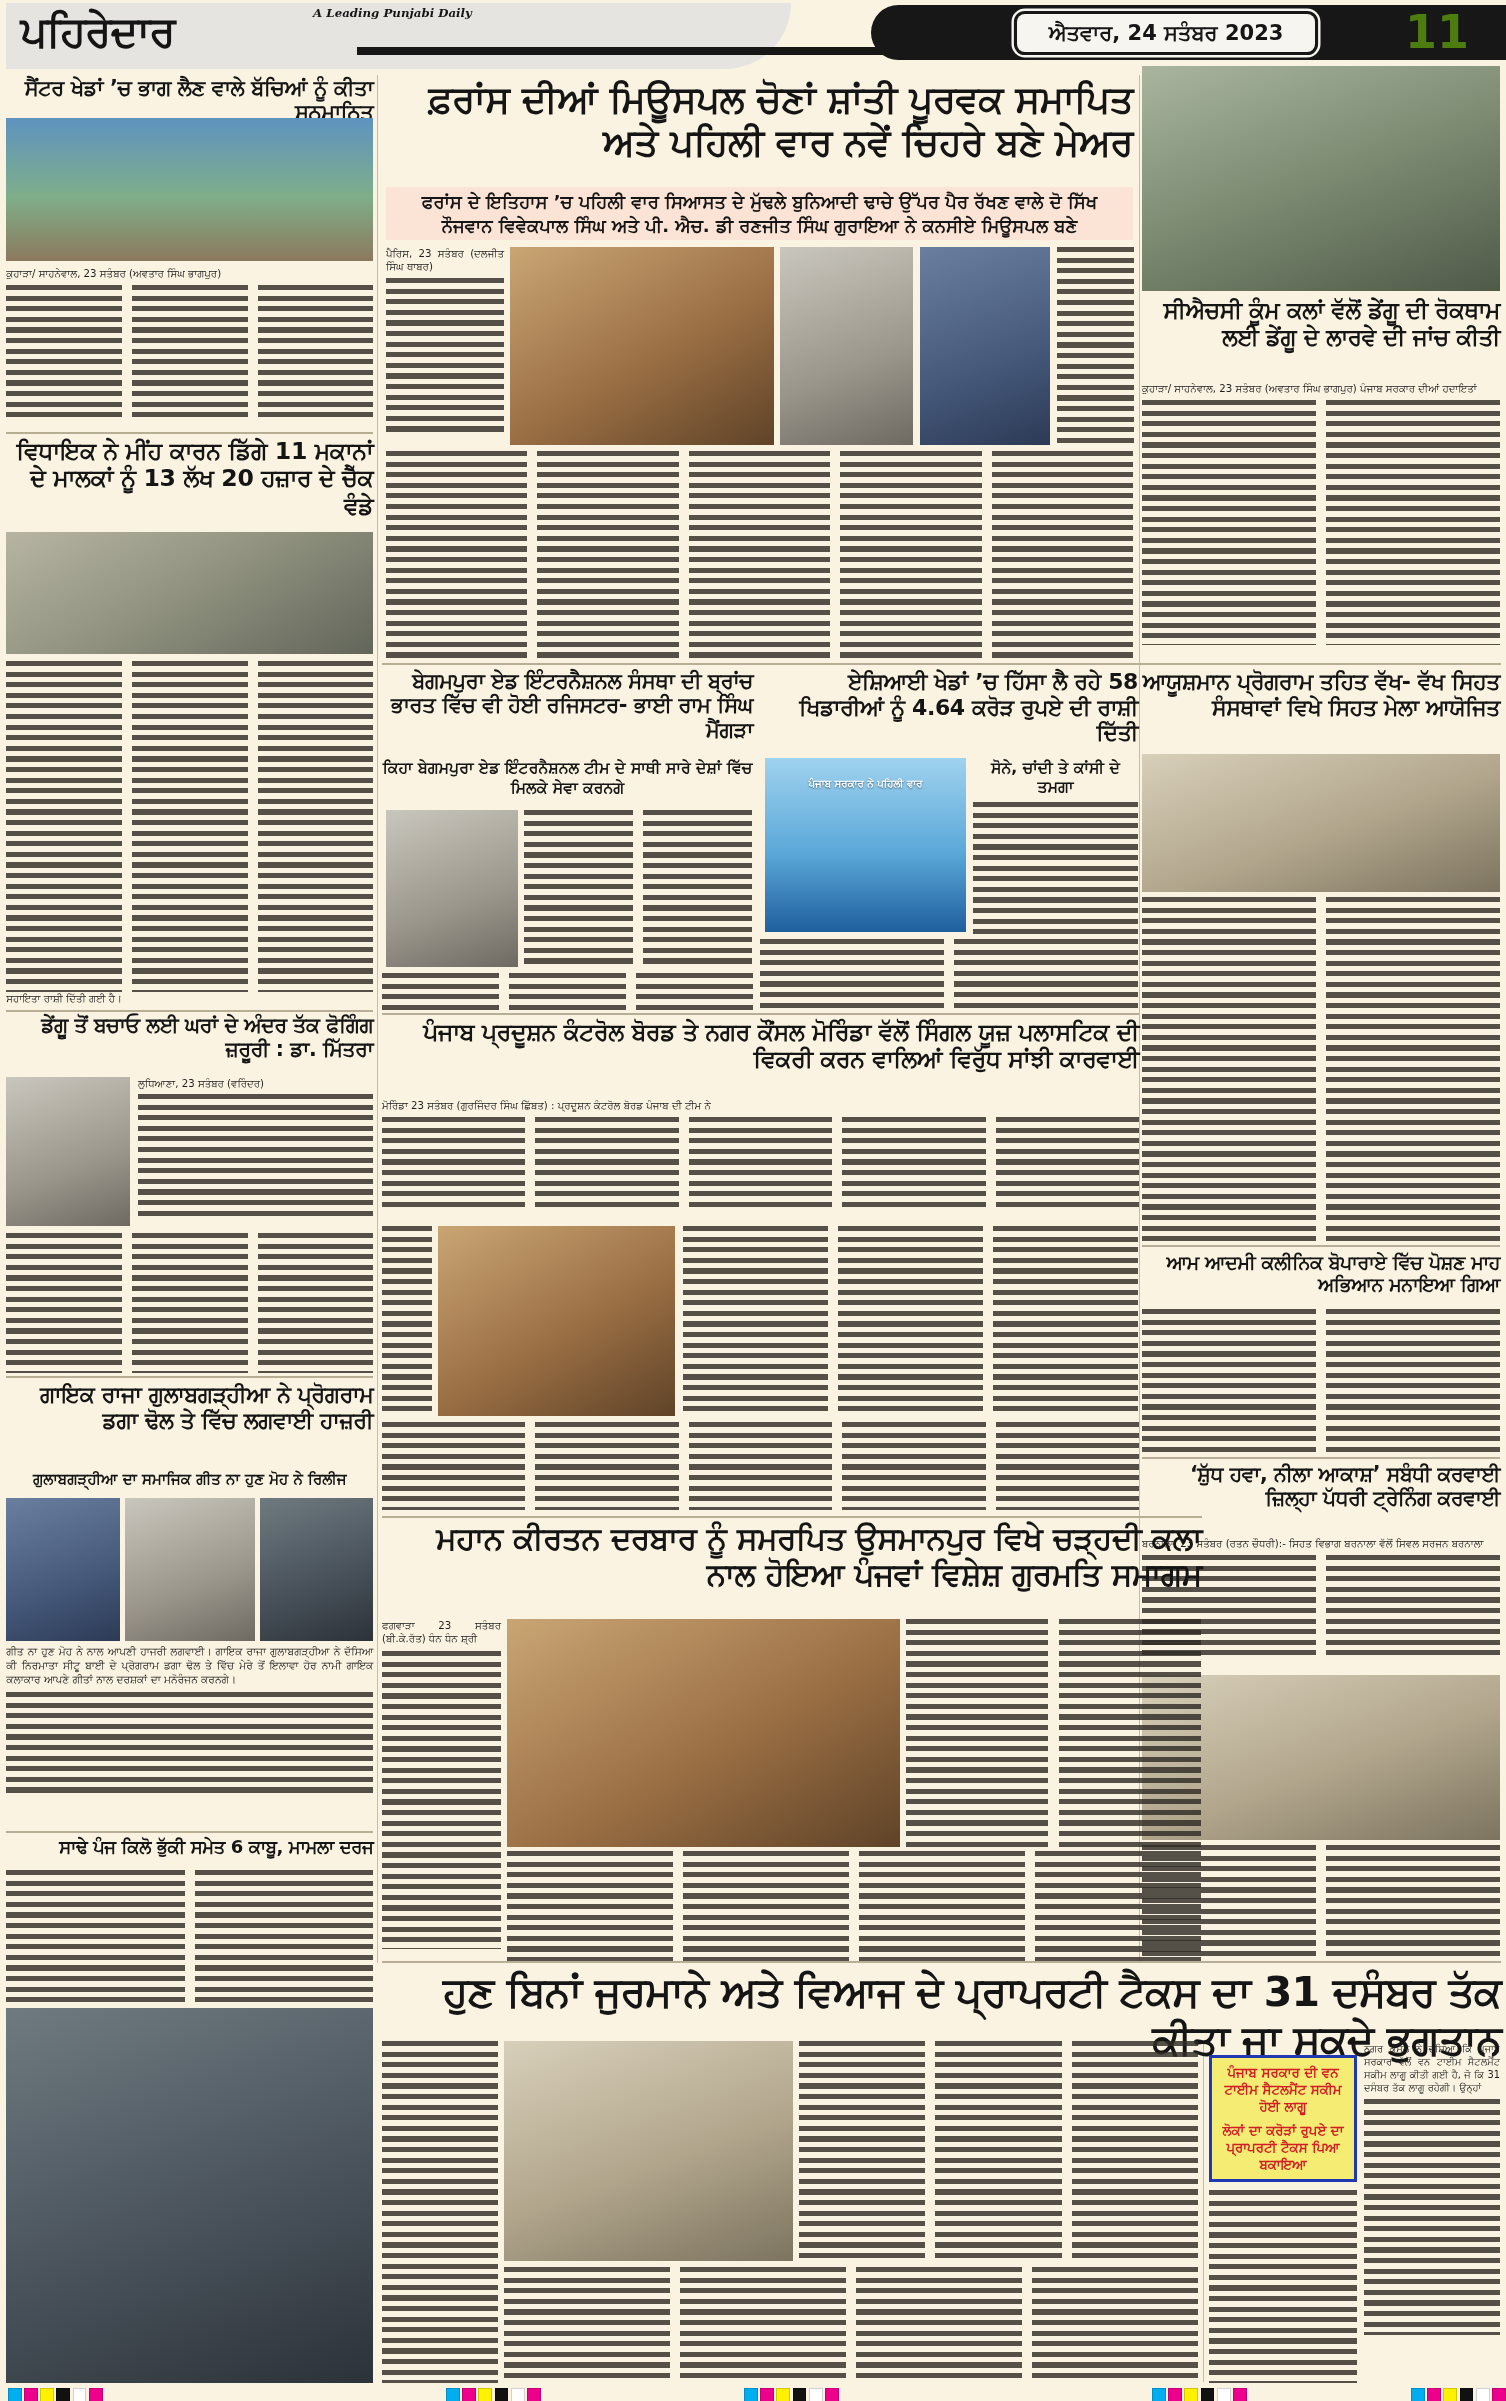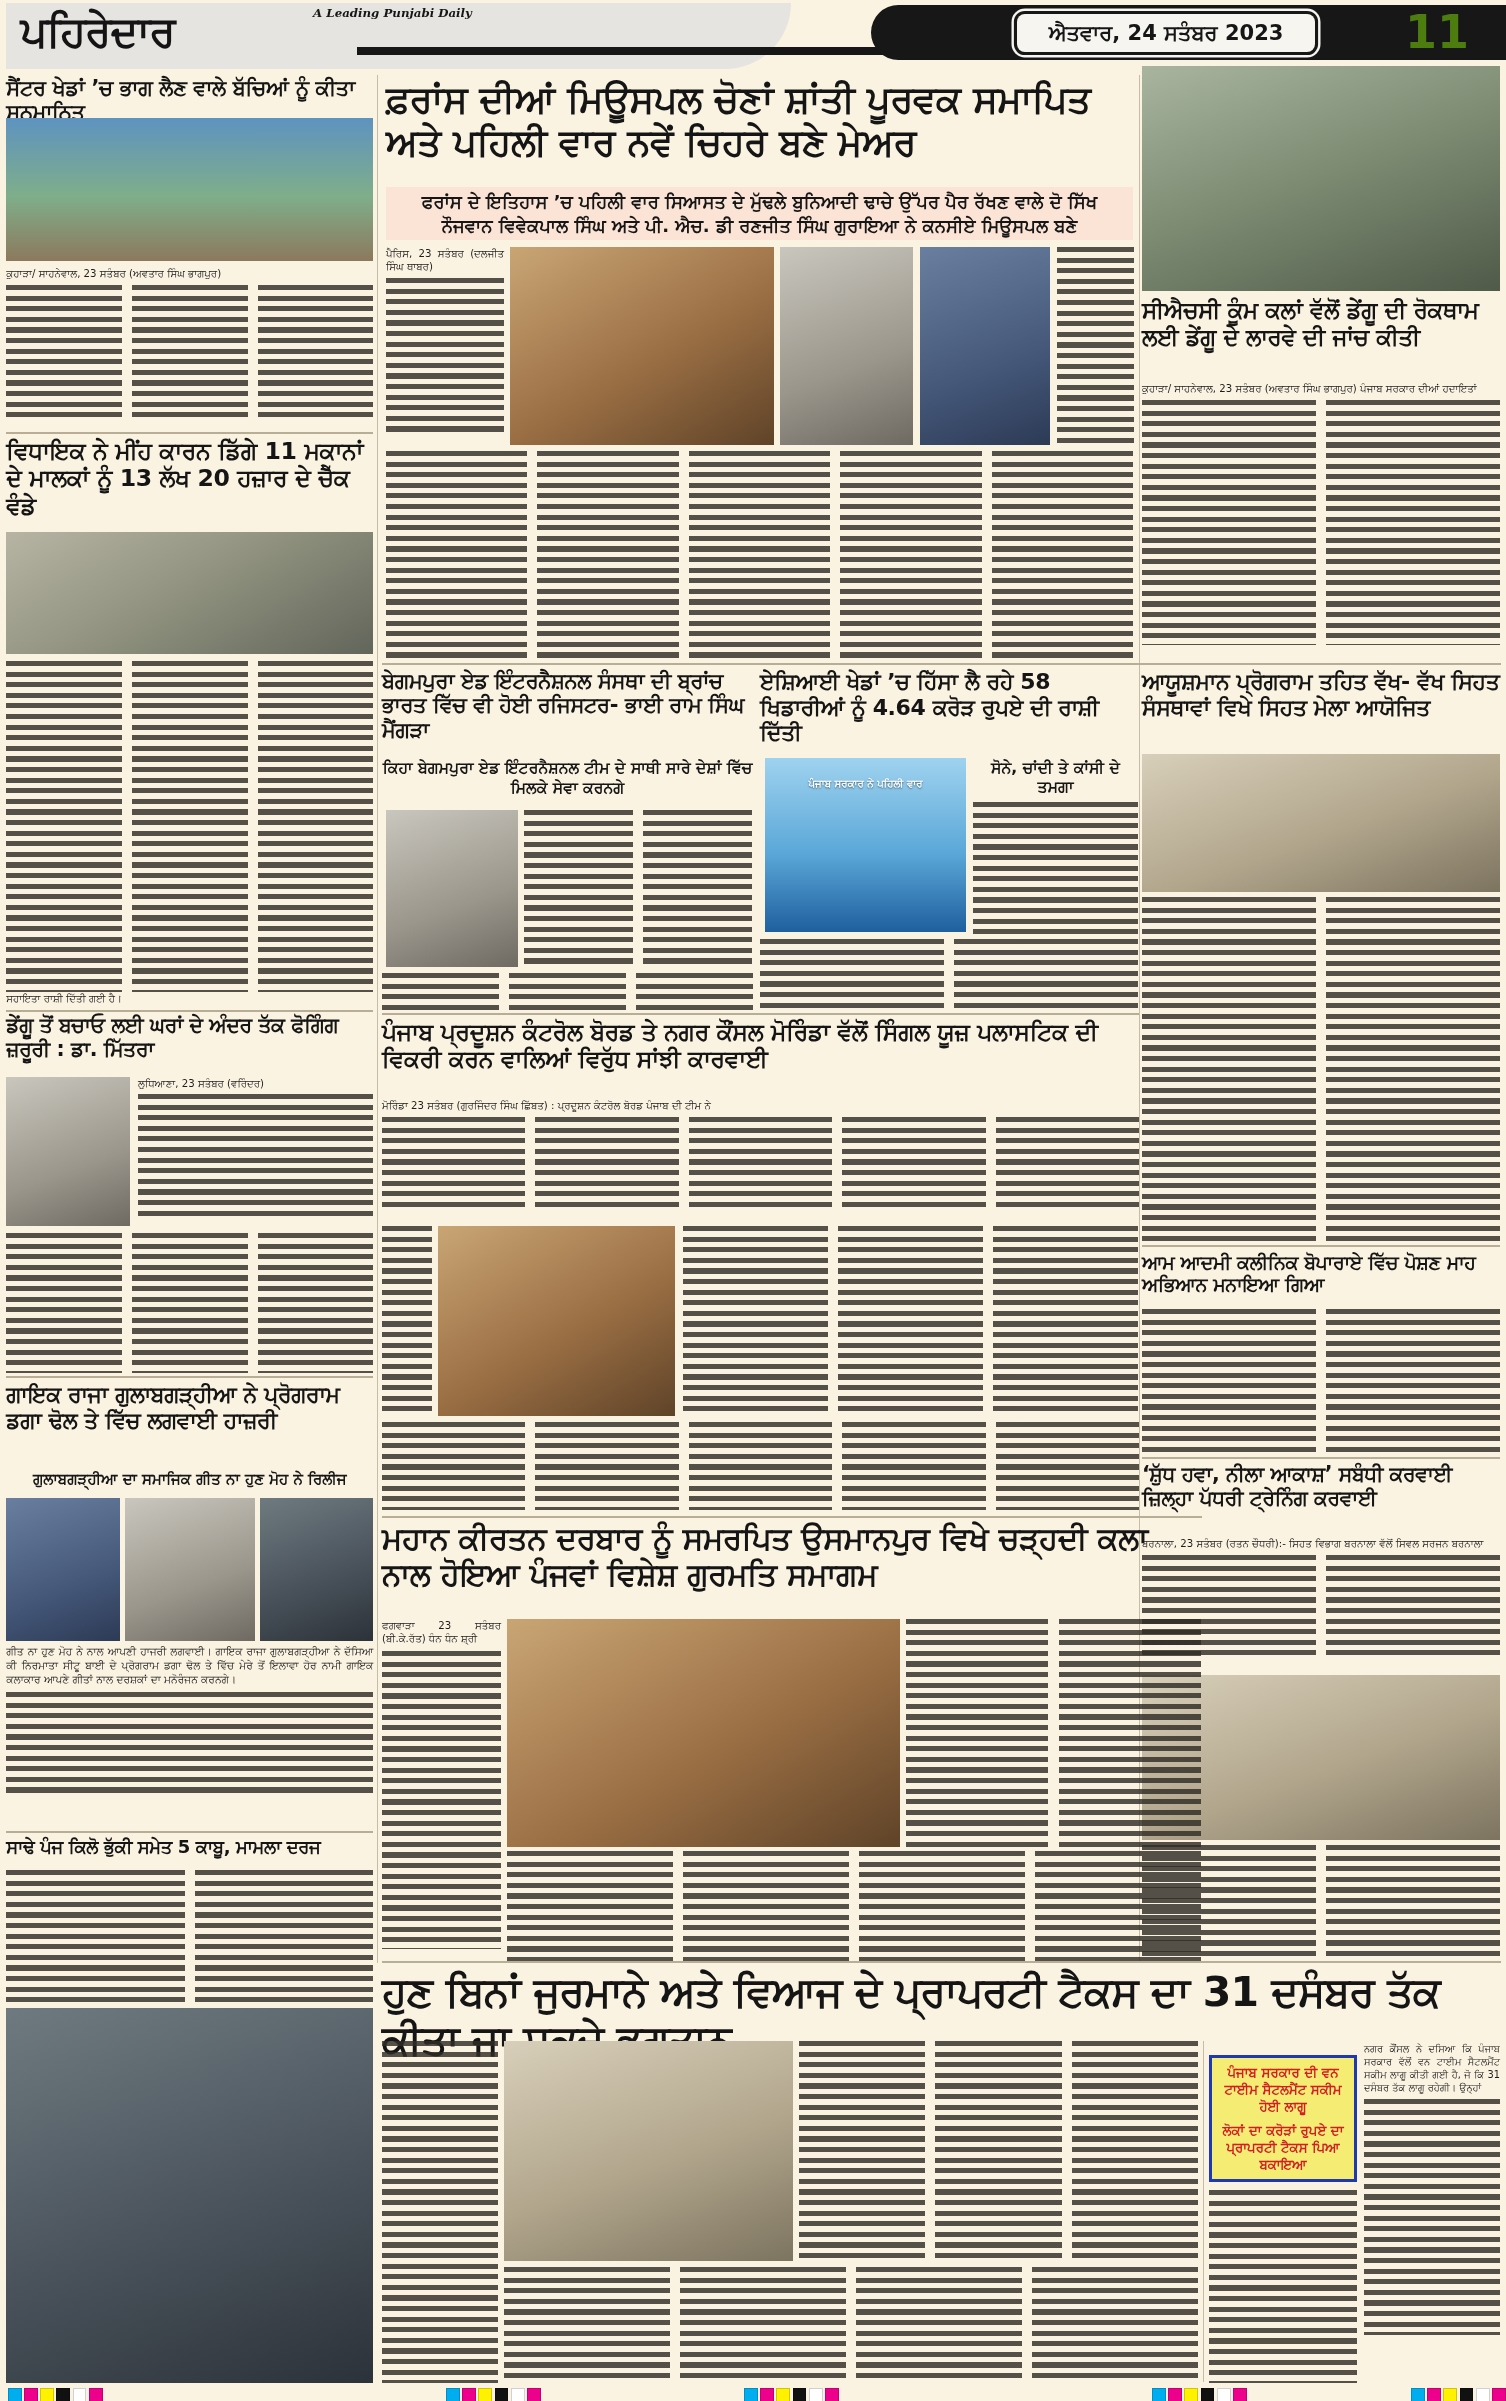--- a/index.html
+++ b/index.html
@@ -1,20 +1,20 @@
 <!DOCTYPE html>
 <html style="font-size:12.6px"><head>
 <meta charset="utf-8">
 <style>
   html,body{margin:0;padding:0;background:#777;}
   .page{position:relative;width:1506px;height:2401px;background:#FAF3E1;
         font-family:"DejaVu Sans","Liberation Sans",sans-serif;overflow:hidden;color:#161616;}
   .abs{position:absolute;box-sizing:border-box;}
   
-  .hl{font-weight:700;color:#151515;text-align:left;line-height:1.16;letter-spacing:-0.4px;}
+  .hl{font-weight:700;color:#151515;text-align:right;line-height:1.16;letter-spacing:-0.4px;}
   .dl{font-size:10.2px;line-height:1.32;color:#1d1d1d;text-align:justify;}
   .sub{font-weight:700;text-align:center;}
   
   .stripes{background:repeating-linear-gradient(to bottom,rgba(48,44,38,.82) 0 5.1px,rgba(0,0,0,0) 5.1px 10.6px);}
   .cols{display:flex;gap:10.2px;}
   .cols>div{flex:1;}
   
   .photo{background:linear-gradient(140deg,#9aa79c 0%,#76856f 45%,#5a6653 100%);}
   .ph-mural{background:linear-gradient(180deg,#5e93c0 0%,#7fae8a 55%,#8c795d 100%);}
   .ph-street{background:linear-gradient(160deg,#a9b59f 0%,#7c8a72 50%,#4f5a48 100%);}
@@ -214,21 +214,21 @@
   <div class="abs" style="left:6.3px;top:1498px;width:367px;height:143px;display:flex;gap:4.7px;">
     <div class="photo ph-navy" style="flex:1;"></div>
     <div class="photo ph-portrait" style="flex:1.15;"></div>
     <div class="photo ph-dark" style="flex:1;"></div>
   </div>
   <div class="abs" style="left:6.3px;top:1645px;width:367px;height:182px;">
     <div class="dl" style="font-size:10.6px;">ਗੀਤ ਨਾ ਹੁਣ ਮੋਹ ਨੇ ਨਾਲ ਆਪਣੀ ਹਾਜਰੀ ਲਗਵਾਈ। ਗਾਇਕ ਰਾਜਾ ਗੁਲਾਬਗੜ੍ਹੀਆ ਨੇ ਦੱਸਿਆ ਕੀ ਨਿਰਮਾਤਾ ਸੀਟੂ ਬਾਈ ਦੇ ਪ੍ਰੋਗਰਾਮ ਡਗਾ ਢੋਲ ਤੇ ਵਿੱਚ ਮੇਰੇ ਤੋਂ ਇਲਾਵਾ ਹੋਰ ਨਾਮੀ ਗਾਇਕ ਕਲਾਕਾਰ ਆਪਣੇ ਗੀਤਾਂ ਨਾਲ ਦਰਸ਼ਕਾਂ ਦਾ ਮਨੋਰੰਜਨ ਕਰਨਗੇ।</div>
     <div class="stripes" style="height:102px;margin-top:4.7px;"></div>
   </div>
 
-  <div class="abs hl" style="left:6.3px;top:1837px;width:367px;font-size:18px;">ਸਾਢੇ ਪੰਜ ਕਿਲੋ ਭੁੱਕੀ ਸਮੇਤ 5 ਕਾਬੂ, ਮਾਮਲਾ ਦਰਜ</div>
+  <div class="abs hl" style="left:6.3px;top:1837px;width:367px;font-size:18px;">ਸਾਢੇ ਪੰਜ ਕਿਲੋ ਭੁੱਕੀ ਸਮੇਤ 6 ਕਾਬੂ, ਮਾਮਲਾ ਦਰਜ</div>
   <div class="abs cols" style="left:6.3px;top:1870px;width:367px;height:133px;">
     <div class="stripes"></div>
     <div class="stripes"></div>
   </div>
   <div class="abs photo ph-dark" style="left:6.3px;top:2008px;width:367px;height:375px;"></div>
 
   <div class="abs hl" style="left:382px;top:1521px;width:820px;font-size:31px;">ਮਹਾਨ ਕੀਰਤਨ ਦਰਬਾਰ ਨੂੰ ਸਮਰਪਿਤ ਉਸਮਾਨਪੁਰ ਵਿਖੇ ਚੜ੍ਹਦੀ ਕਲਾ ਨਾਲ ਹੋਇਆ ਪੰਜਵਾਂ ਵਿਸ਼ੇਸ਼ ਗੁਰਮਤਿ ਸਮਾਗਮ</div>
   <div class="abs" style="left:382px;top:1619px;width:119px;height:345px;">
     <div class="dl">ਫਗਵਾੜਾ 23 ਸਤੰਬਰ (ਬੀ.ਕੇ.ਰੱਤ) ਧੰਨ ਧੰਨ ਸ਼੍ਰੀ</div>
     <div class="stripes" style="height:298px;margin-top:4.7px;"></div>

